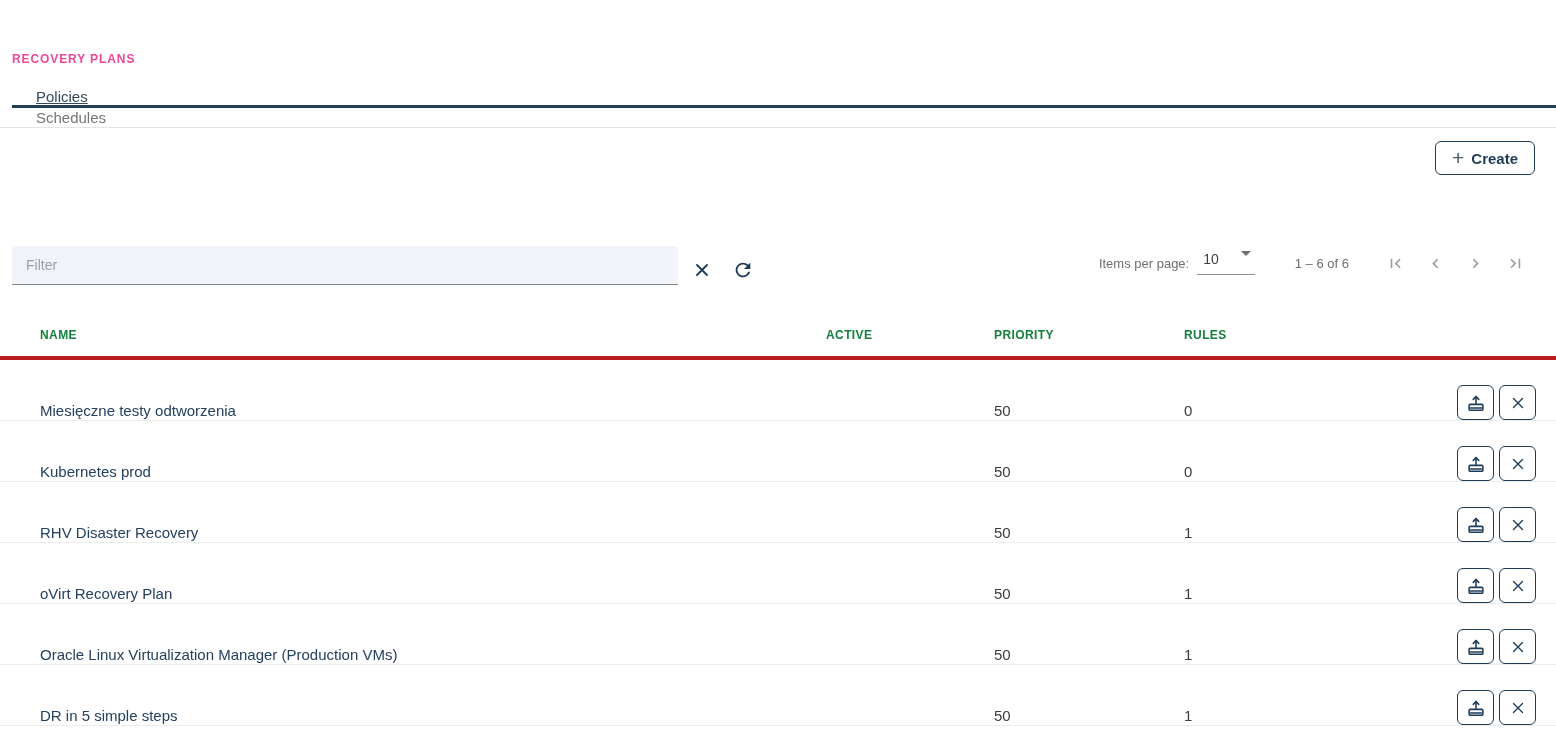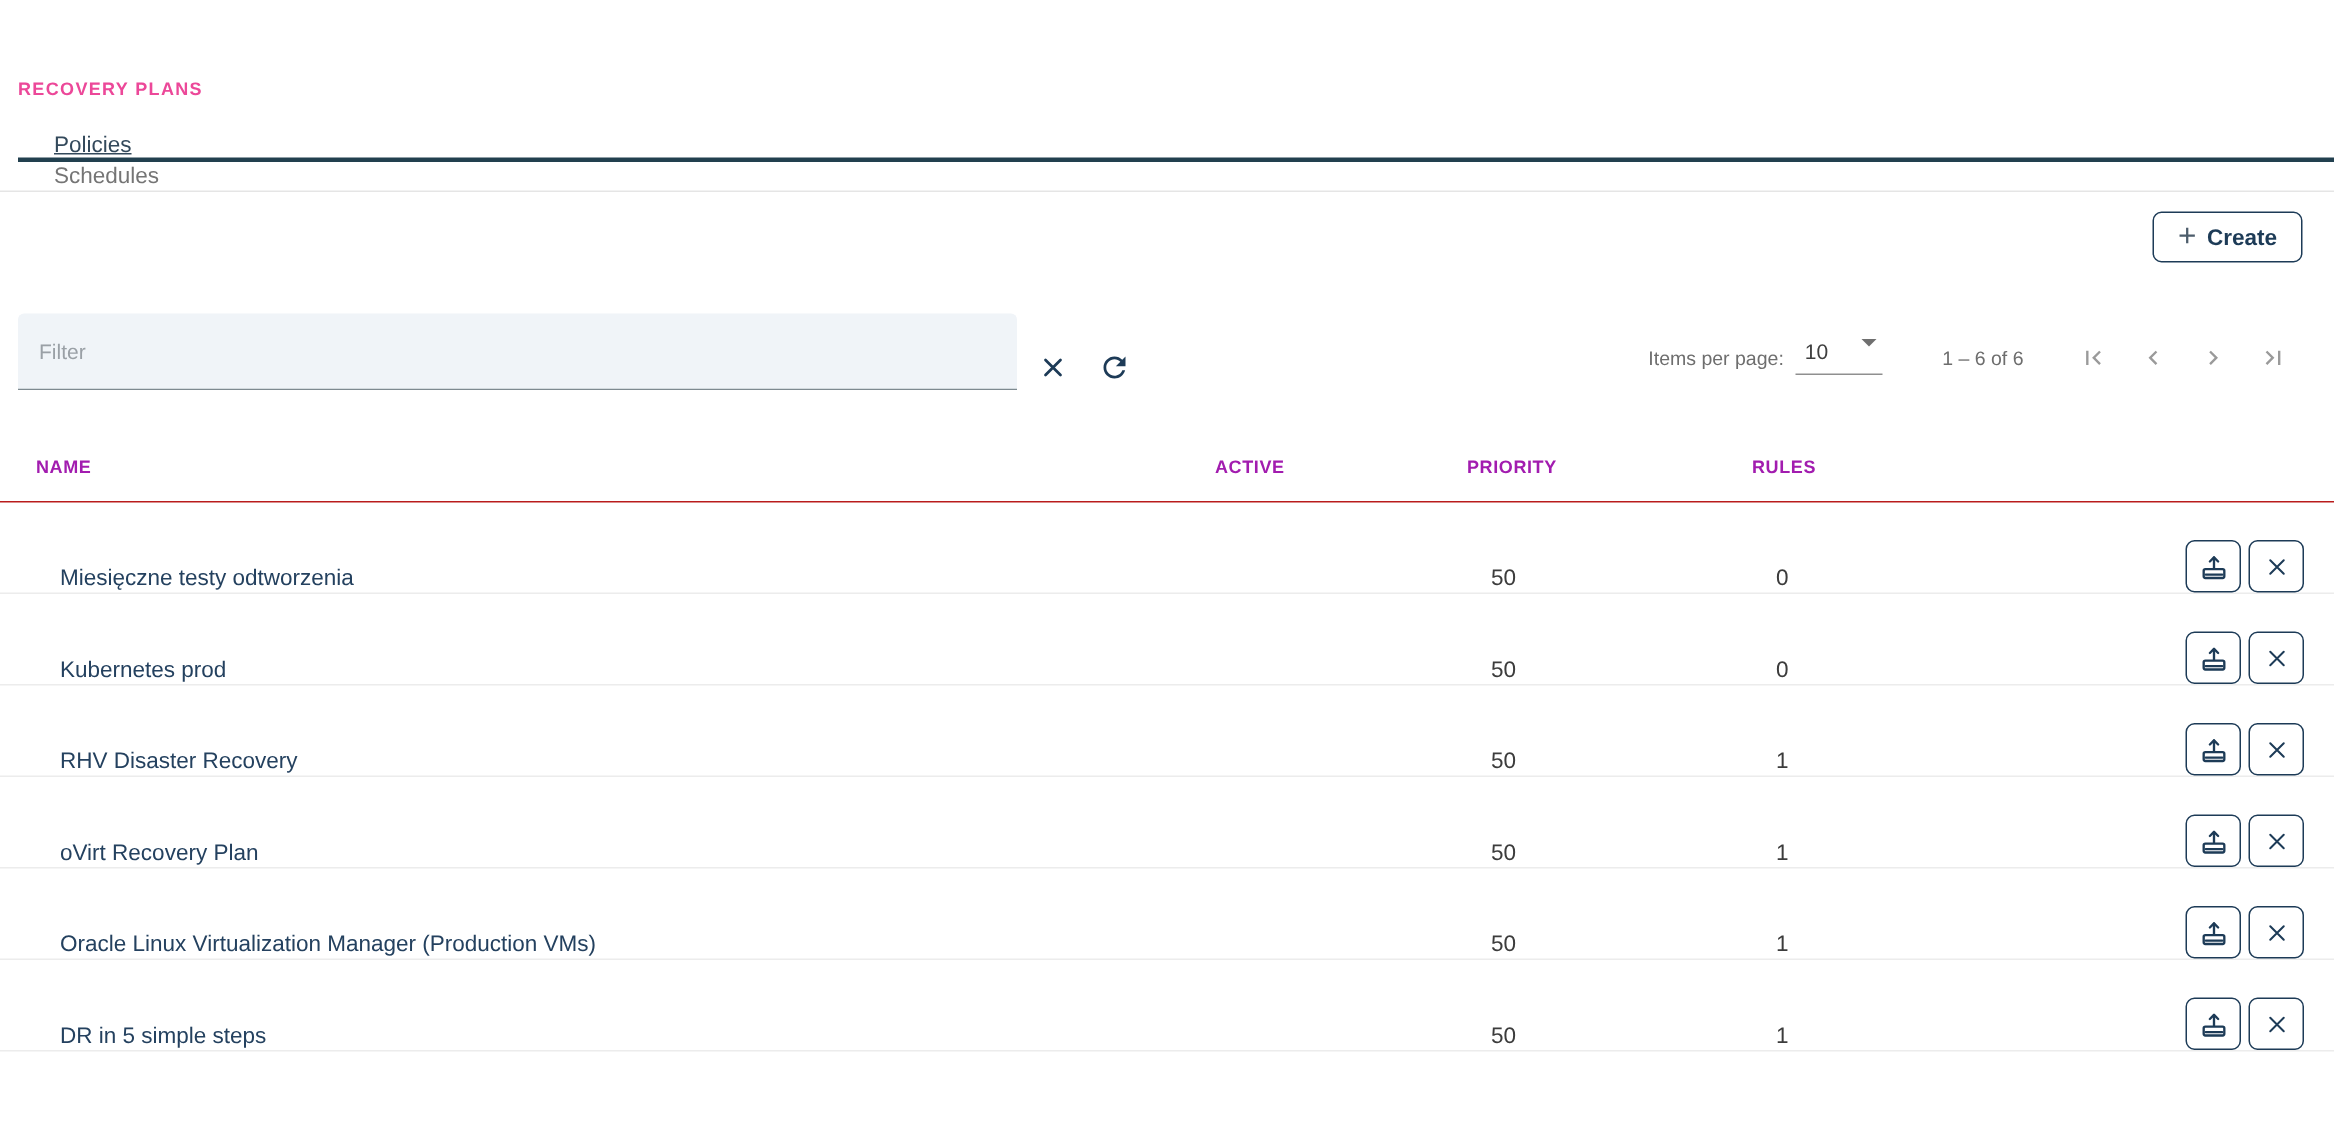--- a/index.html
+++ b/index.html
@@ -36,46 +36,46 @@
     border: 1px solid #1d3b57; border-radius: 6px;
     color: #1d3b57; font-size: 15px; font-weight: 700;
     font-family: "Liberation Sans", sans-serif;
     display: inline-flex; align-items: center; gap: 7px; cursor: pointer;
   }
   .plus-glyph { font-size: 21px; font-weight: 400; color: #4d5d6b; line-height: 1; margin-top: -2px; }
 
   
   .filter-row { display: flex; align-items: flex-end; margin-top: 34px; padding: 0 21px 0 12px; }
   .filter-input {
-    width: 666px; height: 51px; background: #f0f4f8;
+    width: 666px; height: 39px; background: #f0f4f8;
     border: none; border-bottom: 1px solid #7e8a90; border-radius: 4px 4px 0 0;
     font-size: 14px; padding: 0 14px; color: #333;
     font-family: "Liberation Sans", sans-serif; outline: none;
   }
   .filter-input::placeholder { color: #9aa0a6; }
   .icon-btn { background: none; border: none; cursor: pointer; display: flex; align-items: center; justify-content: center; padding: 0; }
   .clear-btn { margin-left: 14px; margin-bottom: 5px; }
   .refresh-btn { margin-left: 20px; margin-bottom: 4px; }
 
-  .paginator { margin-left: auto; display: flex; align-items: center; font-size: 13px; color: #6e6e6e; margin-bottom: 2px; }
+  .paginator { margin-left: auto; display: flex; align-items: center; font-size: 13px; color: #6e6e6e; margin-bottom: 2px; margin-top: 34px; }
   .page-size {
     display: inline-flex; align-items: flex-start; gap: 22px;
     border-bottom: 1px solid #8f8f8f; padding: 0 4px 7px 6px; margin-left: 8px;
     color: #3f3f3f; font-size: 14px; cursor: pointer;
   }
   .dd-arrow { width: 0; height: 0; border-left: 5px solid transparent; border-right: 5px solid transparent; border-top: 5px solid #6f6f6f; }
   .range-label { margin-left: 40px; }
   .nav-group { display: flex; margin-left: 26px; }
   .nav-btn { width: 40px; height: 40px; border-radius: 50%; }
   .nav-btn svg { fill: #9a9a9a; }
 
   
   .table { margin-top: 28px; }
-  .thead { display: flex; height: 47px; align-items: center; border-bottom: 1px solid #b91c1c;
-           color: #a21caf; font-size: 12px; font-weight: 700; letter-spacing: 0.4px; }
+  .thead { display: flex; height: 47px; align-items: center; border-bottom: 4px solid #b91c1c;
+           color: #15803d; font-size: 12px; font-weight: 700; letter-spacing: 0.4px; padding-left: 16px; }
   .col-name { width: 810px; padding-left: 24px; }
   .col-active { width: 168px; }
   .col-priority { width: 190px; }
   .col-rules { width: 190px; }
   .col-actions { flex: 1; display: flex; justify-content: flex-end; gap: 5px; padding-right: 20px; }
   .trow { display: flex; height: 61px; align-items: flex-end; border-bottom: 1px solid #ececec; padding-left: 16px; }
   .name-link { color: #24415f; font-size: 15px; cursor: pointer; }
   .dot { width: 13px; height: 13px; border-radius: 50%; background: #0d6b50; margin-left: 3px; }
   .num { color: #3c3c3c; font-size: 15px; }
   .action-btn {

